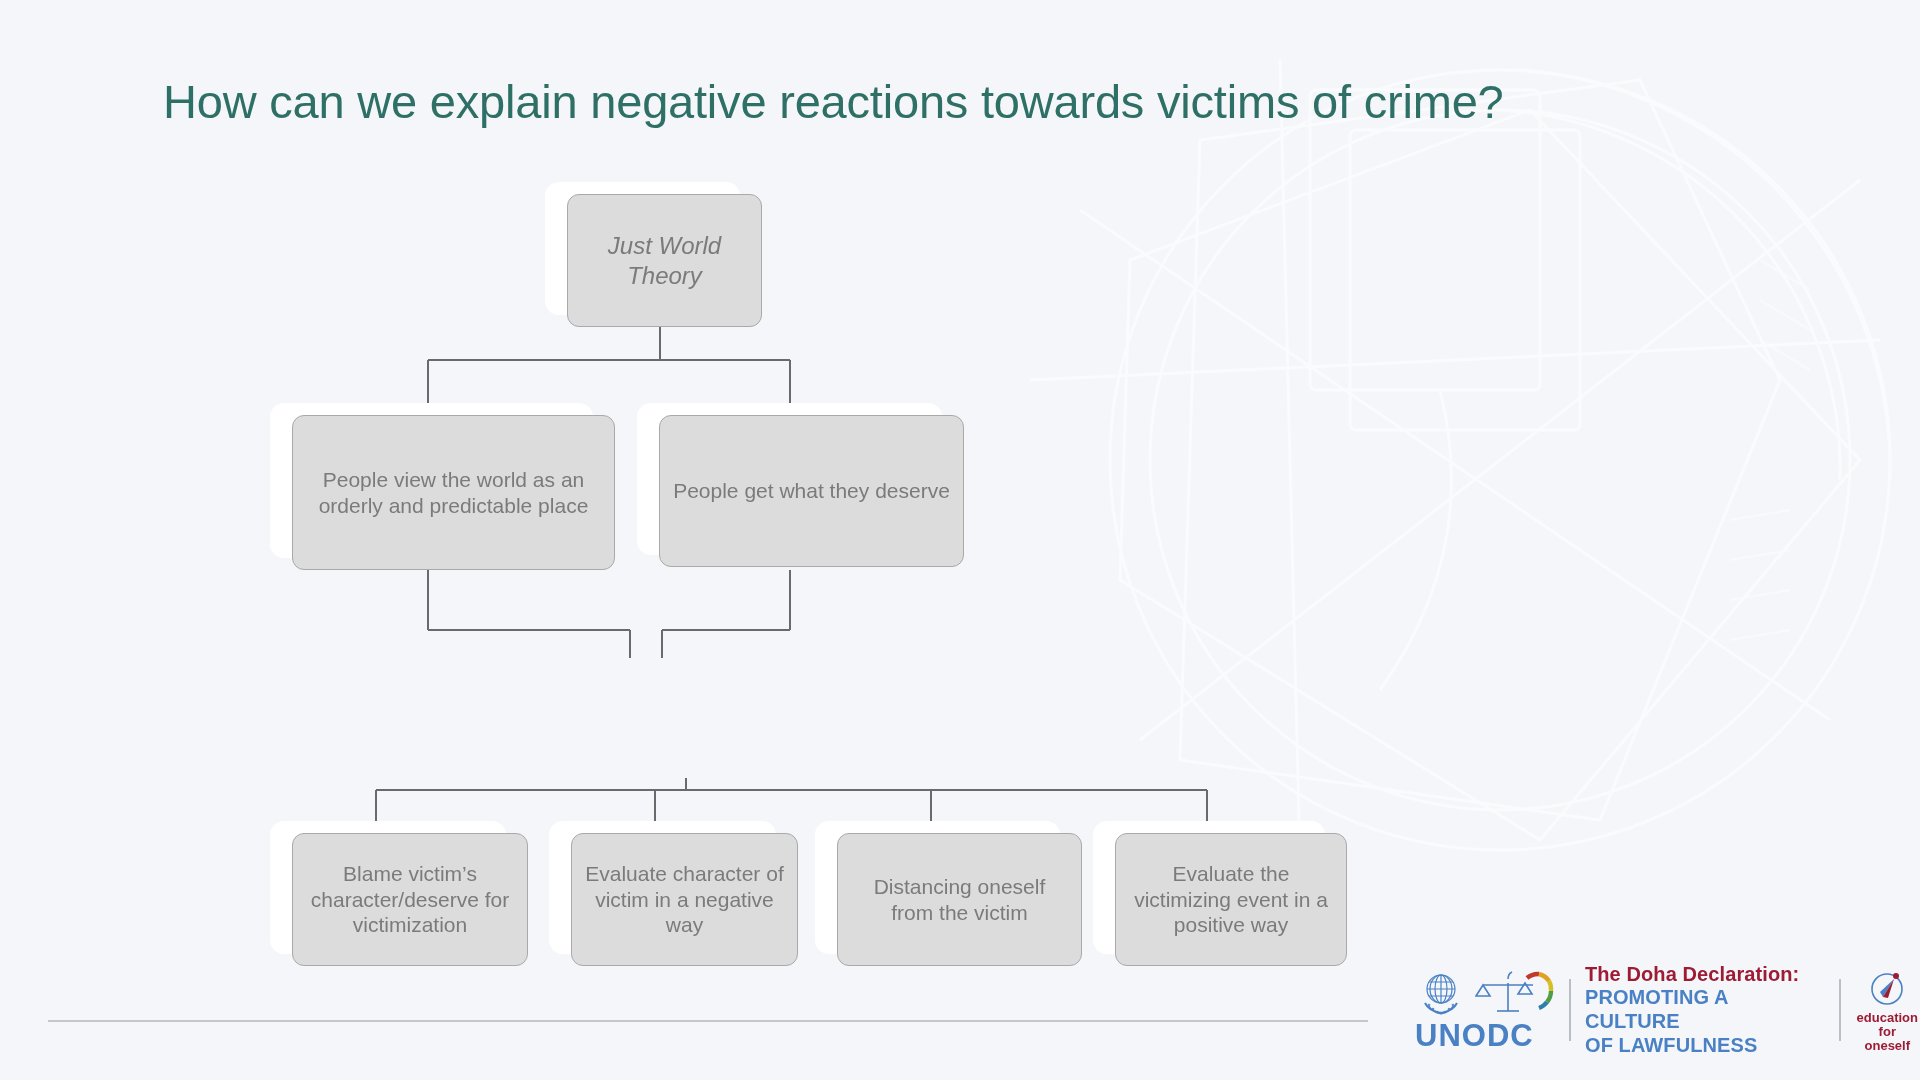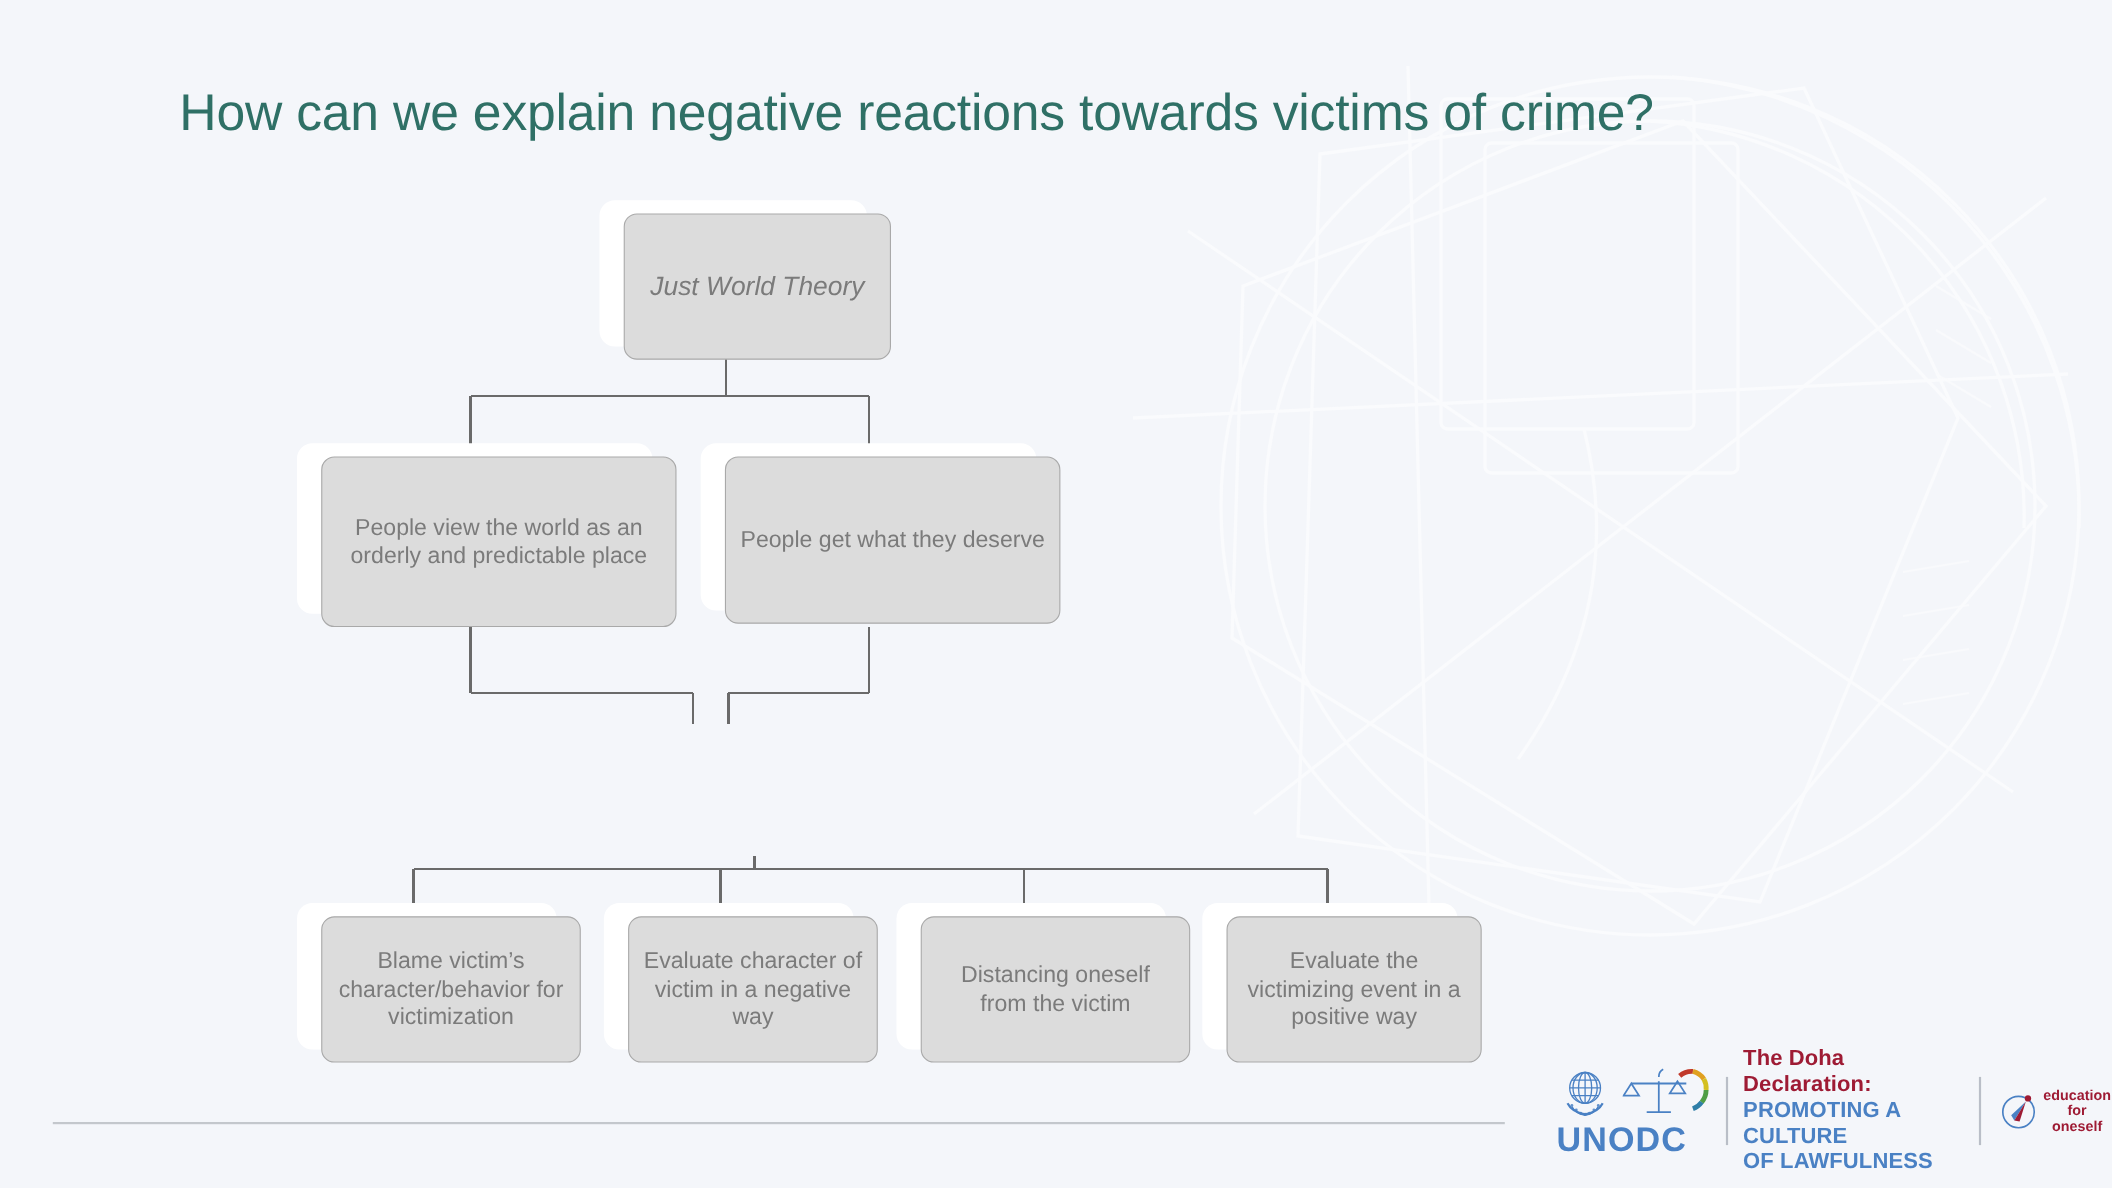--- a/index.html
+++ b/index.html
@@ -85,21 +85,21 @@
     margin-top:3px;
   }
   .divider{width:2px;height:62px;background:#b9bec7;margin:0 14px;}
   .doha{display:flex;flex-direction:column;justify-content:center;}
   .doha-line1{
     font-size:20px;color:#9e1b34;font-weight:600;line-height:1.18;letter-spacing:.1px;
   }
   .doha-line2{
     font-size:20px;color:#4a81c4;font-weight:bold;line-height:1.18;letter-spacing:.1px;
   }
-  .e4j{display:flex;flex-direction:row;align-items:center;gap:2px;}
+  .e4j{display:flex;flex-direction:column;align-items:center;gap:2px;}
   .e4j-text{font-size:13px;font-weight:bold;color:#9e1b34;line-height:1.1;text-align:center;}
 </style>
 </head>
 <body>
 
 <div class="bg-art">
   <svg width="1100" height="1000" viewBox="0 0 1100 1000" fill="none">
     <g stroke="#ffffff" stroke-width="3" fill="none" opacity="0.95">
       <circle cx="620" cy="500" r="390"></circle>
       <circle cx="620" cy="500" r="350"></circle>
@@ -143,39 +143,39 @@
 
       <path d="M686 778 L686 790"></path>
       <path d="M376 790 L1207 790"></path>
       <path d="M376 790 L376 835"></path>
       <path d="M655 790 L655 835"></path>
       <path d="M931 790 L931 835"></path>
       <path d="M1207 790 L1207 835"></path>
     </g>
   </svg>
 
-  <div class="node italic" style="left:567px; top:194px; width:243px; height:133px;">
+  <div class="node italic" style="left:567px; top:194px; width:195px; height:133px;">
     <div class="card"></div>
     <div class="face">Just World Theory</div>
   </div>
 
   <div class="node" style="left:292px; top:415px; width:323px; height:155px;">
     <div class="card"></div>
     <div class="face">People view the world as an orderly and predictable place</div>
   </div>
 
   <div class="node" style="left:659px; top:415px; width:305px; height:152px;">
     <div class="card"></div>
     <div class="face">People get what they deserve</div>
   </div>
 
 
   <div class="node" style="left:292px; top:833px; width:236px; height:133px;">
     <div class="card"></div>
-    <div class="face">Blame victim’s character/behavior for victimization</div>
+    <div class="face">Blame victim’s character/deserve for victimization</div>
   </div>
 
   <div class="node" style="left:571px; top:833px; width:227px; height:133px;">
     <div class="card"></div>
     <div class="face">Evaluate character of victim in a negative way</div>
   </div>
 
   <div class="node" style="left:837px; top:833px; width:245px; height:133px;padding-left:32px;">
     <div class="card"></div>
     <div class="face">Distancing oneself from the victim</div>

